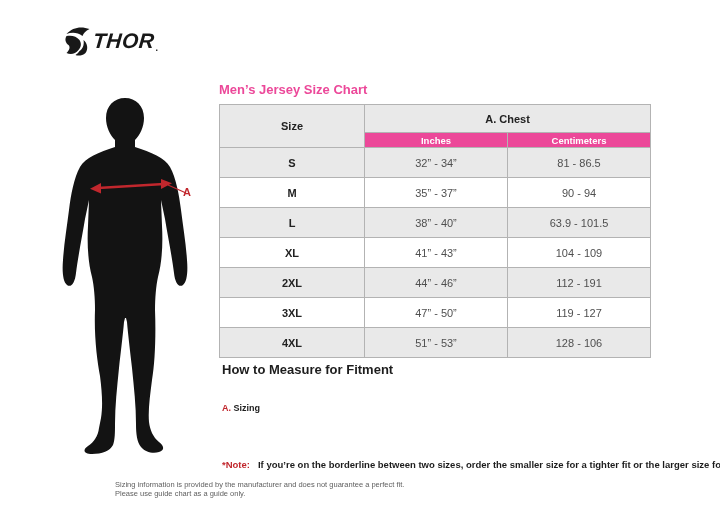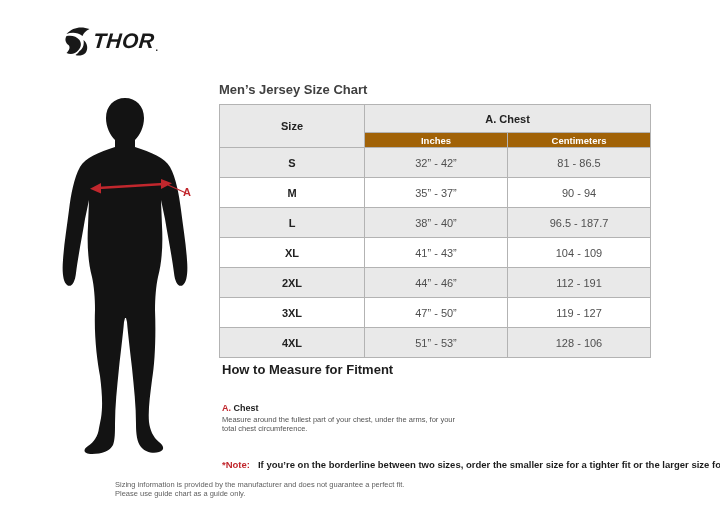--- a/index.html
+++ b/index.html
@@ -12,28 +12,28 @@
   .wordmark{font-size:21px;font-weight:bold;font-style:italic;letter-spacing:.5px;
             color:#181818;transform:skewX(-5deg);margin-left:2px;line-height:30px;}
   .tm-dot{font-size:9px;font-weight:bold;color:#181818;align-self:flex-end;margin:0 0 3px 1px;}
 
   
   .figure-svg{position:absolute;left:40px;top:96px;width:170px;height:360px;}
   .arrow-label{position:absolute;left:183px;top:186px;font-size:11px;font-weight:bold;
                color:#c1272d;}
 
   
-  .page-title{position:absolute;left:219px;top:82px;font-size:13px;font-weight:bold;color:#404040;}
+  .page-title{position:absolute;left:219px;top:82px;font-size:13px;font-weight:bold;color:#ec4899;}
 
   .size-table{position:absolute;left:219px;top:104px;border-collapse:collapse;table-layout:fixed;
               width:431px;border-radius:12px;}
   .size-table th,.size-table td{border:1px solid #b3b3b3;text-align:center;padding:0;
               vertical-align:middle;}
   .th-main{height:27px;background:#e9e9e9;font-size:11px;font-weight:bold;color:#222;}
-  .th-sub{height:14px;background:#a16207;color:#ffffff;font-size:9.5px;font-weight:bold;}
+  .th-sub{height:14px;background:#ec4899;color:#ffffff;font-size:9.5px;font-weight:bold;}
   .size-table td{height:29px;font-size:11px;color:#4f4f4f;background:#ffffff;}
   .size-table td.size-cell{font-weight:bold;color:#222;}
   .size-table tr.alt td{background:#e9e9e9;}
 
   .section-heading{position:absolute;left:222px;top:362px;font-size:13px;font-weight:bold;color:#1d1d1d;}
   .measure-item{position:absolute;left:222px;top:403px;width:260px;}
   .item-label{font-size:9px;font-weight:bold;color:#1d1d1d;}
   .item-letter{color:#c1272d;}
   .item-desc{font-size:7.5px;color:#555;line-height:9px;margin-top:2px;}
 
@@ -95,32 +95,32 @@
         <tr>
       <th class="th-main" rowspan="2">Size</th>
       <th class="th-main" colspan="2">A. Chest</th>
     </tr>
     <tr>
       <th class="th-sub">Inches</th>
       <th class="th-sub">Centimeters</th>
     </tr>
     <tr class="alt">
       <td class="size-cell">S</td>
-      <td>32” - 42”</td>
+      <td>32” - 34”</td>
       <td>81 - 86.5</td>
     </tr>
     <tr>
       <td class="size-cell">M</td>
       <td>35” - 37”</td>
       <td>90 - 94</td>
     </tr>
     <tr class="alt">
       <td class="size-cell">L</td>
       <td>38” - 40”</td>
-      <td>96.5 - 187.7</td>
+      <td>63.9 - 101.5</td>
     </tr>
     <tr>
       <td class="size-cell">XL</td>
       <td>41” - 43”</td>
       <td>104 - 109</td>
     </tr>
     <tr class="alt">
       <td class="size-cell">2XL</td>
       <td>44” - 46”</td>
       <td>112 - 191</td>
@@ -136,25 +136,21 @@
       <td>128 - 106</td>
     </tr>
   </tbody>
     </table>
 
   <div class="section-heading">How to Measure for Fitment</div>
 
   <div class="measure-item">
     <div class="item-label">
       <span class="item-letter">A.</span>
-      <span>Chest</span>
-    </div>
-    <div class="item-desc">
-      <div>Measure around the fullest part of your chest, under the arms, for your</div>
-      <div>total chest circumference.</div>
+      <span>Sizing</span>
     </div>
   </div>
 
   <div class="note-line">
     <span class="note-label">*Note:</span><span>If you’re on the borderline between two sizes, order the smaller size for a tighter fit or the larger size for a looser fit.</span>
   </div>
 
   <div class="disclaimer">
     <div>Sizing information is provided by the manufacturer and does not guarantee a perfect fit.</div>
     <div>Please use guide chart as a guide only.</div>

